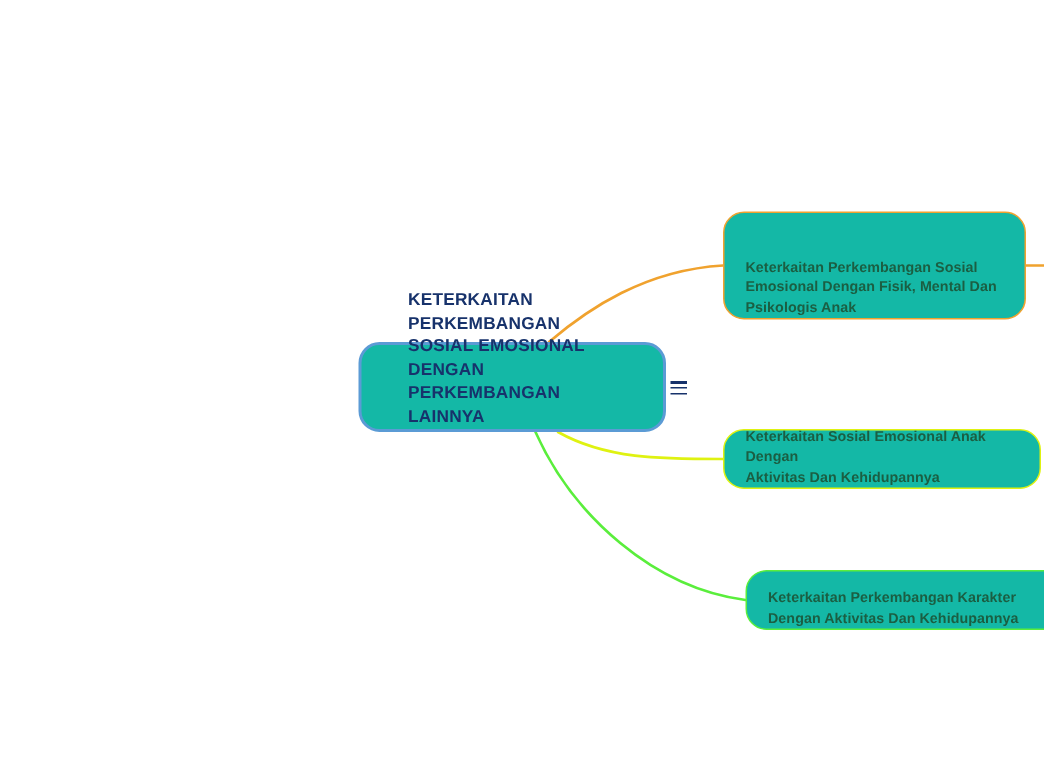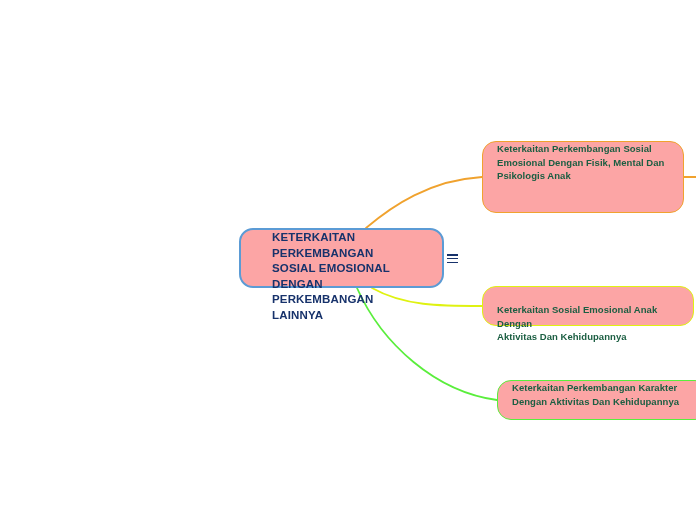--- a/index.html
+++ b/index.html
@@ -29,23 +29,23 @@
     width: 696px;
     height: 520px;
     z-index: 1;
     pointer-events: none;
   }
 
   .node {
     position: absolute;
     z-index: 2;
     box-sizing: border-box;
-    background: #fca5a5;
+    background: #14b8a6;
     display: flex;
-    align-items: flex-start;
+    align-items: flex-end;
   }
 
   
   #root-node {
     left: 239px;
     top: 228px;
     width: 205px;
     height: 60px;
     border: 2px solid #5B9BD5;
     border-radius: 14px;
@@ -80,21 +80,21 @@
     padding: 0 14px;
   }
 
   #branch-1 {
     left: 482px;
     top: 286px;
     width: 212px;
     height: 40px;
     border: 1.8px solid #DFF211;
     border-radius: 14px;
-    padding: 16px 14px;
+    padding: 0 14px;
   }
 
   
   #branch-2 {
     left: 497px;
     top: 380px;
     width: 212px;
     height: 40px;
     border: 1.8px solid #5AEE3C;
     border-radius: 14px;

